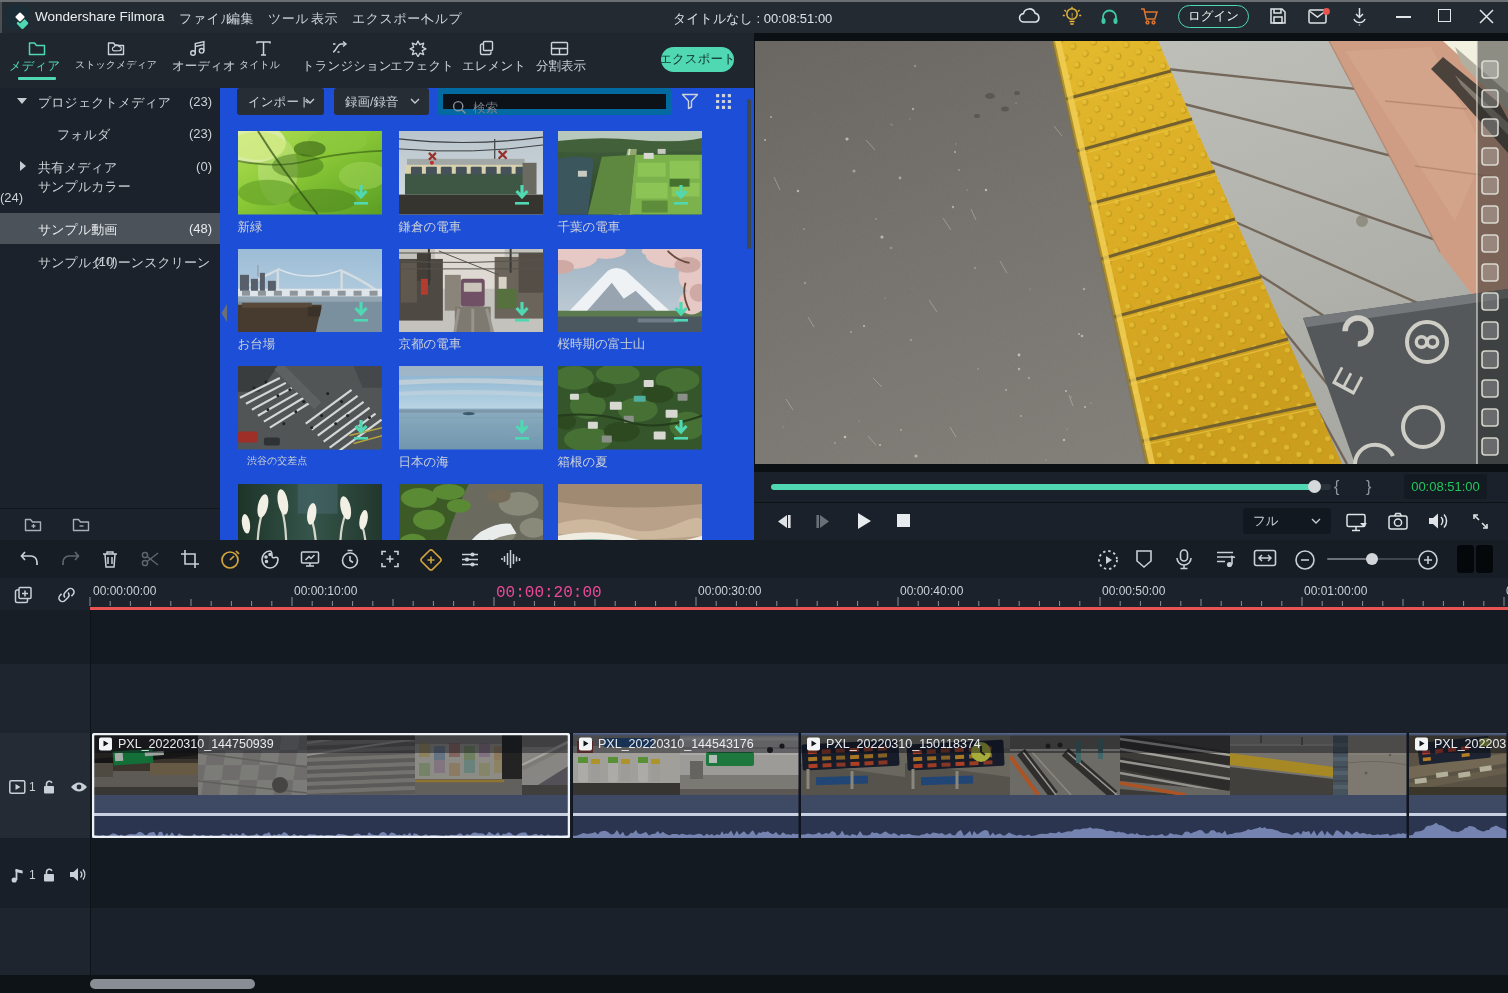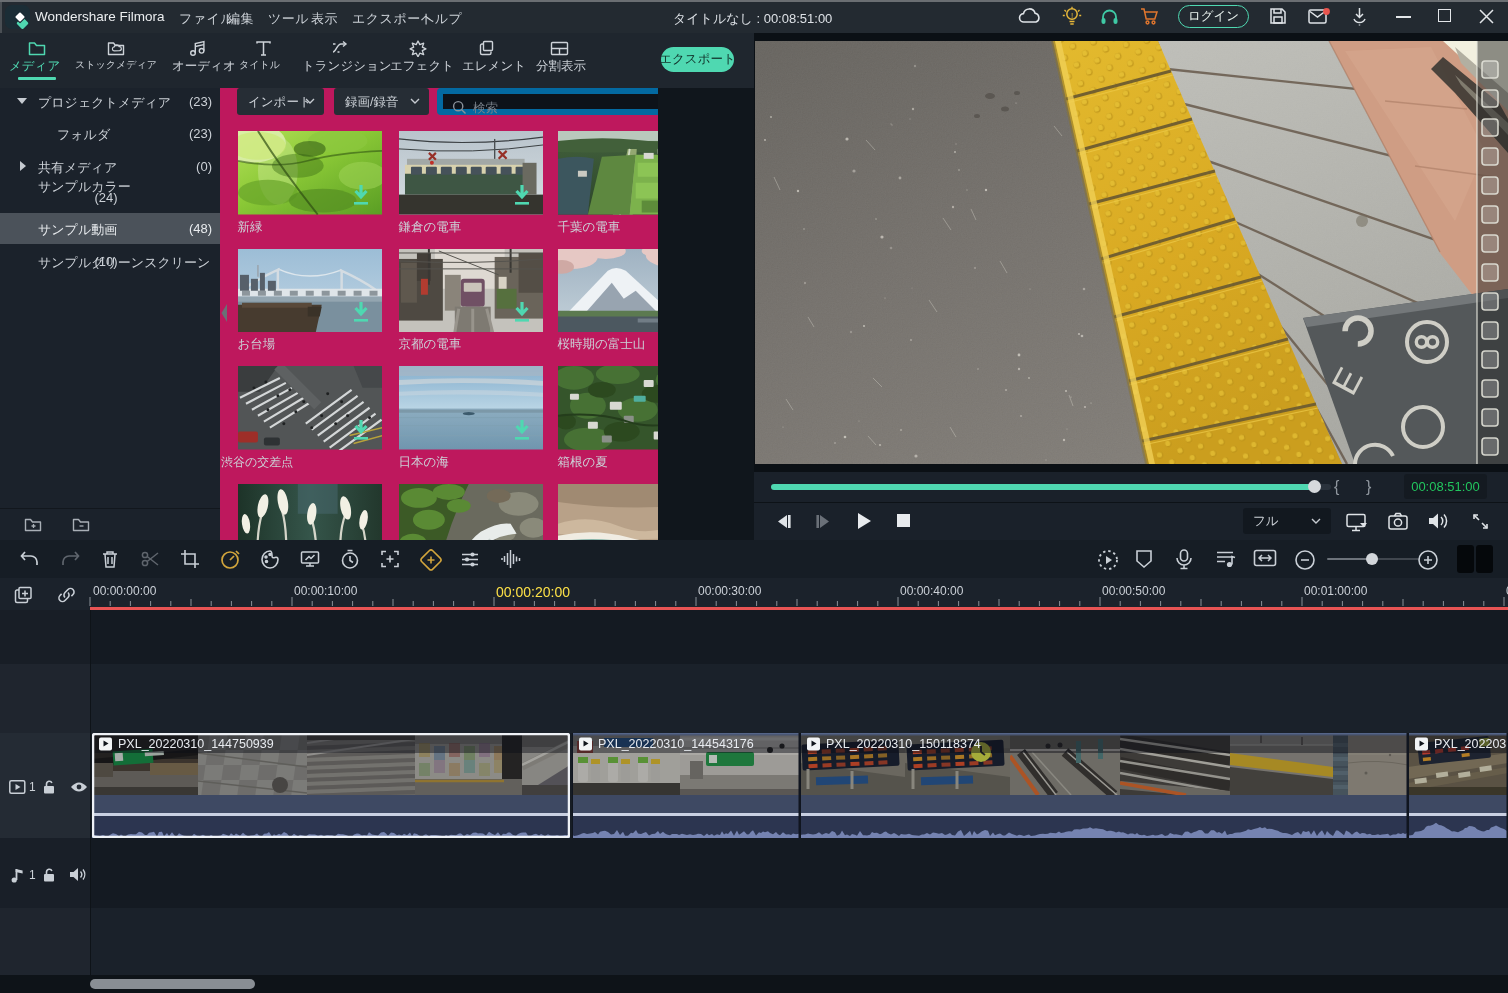--- a/index.html
+++ b/index.html
@@ -189,42 +189,42 @@
   <div class="abs txt" style="left:57px;top:38px">フォルダ</div>
   <div class="abs txt" style="left:0;top:38px;width:212px;text-align:right">(23)</div>
   <div class="abs" style="left:19px;top:73px">
         <svg width="8" height="10">
           <path d="M1 0 l6 5 -6 5 z" fill="#c6cbd1"></path>
         </svg>
       </div>
   <div class="abs txt" style="left:38px;top:71px">共有メディア</div>
   <div class="abs txt" style="left:0;top:71px;width:212px;text-align:right">(0)</div>
   <div class="abs txt" style="left:38px;top:90px">サンプルカラー</div>
-  <div class="abs txt" style="left:0;top:102px;width:212px;text-align:center">(24)</div>
+  <div class="abs txt" style="left:0;top:102px;width:212px;text-align:left">(24)</div>
   <div class="abs" style="left:0;top:125px;width:220px;height:31px;background:#4b525a"></div>
   <div class="abs txt" style="left:38px;top:133px;color:#e8ebee">サンプル動画</div>
   <div class="abs txt" style="left:0;top:133px;width:212px;text-align:right;color:#e8ebee">(48)</div>
   <div class="abs txt" style="left:38px;top:166px">サンプルグリーンスクリーン</div>
   <div class="abs txt" style="left:0;top:166px;width:212px;text-align:center">(10)</div>
   <div class="abs" style="left:0;top:420px;width:220px;height:1px;background:#12171d"></div>
   <div class="abs" style="left:24px;top:429px">
         <svg width="19" height="16" viewBox="0 0 19 16">
           <path d="M1.5 2.5 h5 l2 2.5 h8 v8.5 h-15 z" fill="none" stroke="#a9afb6" stroke-width="1.4" stroke-linejoin="round"></path>
           <path d="M9.5 7 v4 M7.5 9 h4" stroke="#a9afb6" stroke-width="1.3"></path>
         </svg>
       </div>
   <div class="abs" style="left:72px;top:429px">
         <svg width="19" height="16" viewBox="0 0 19 16">
           <path d="M1.5 2.5 h5 l2 2.5 h8 v8.5 h-15 z" fill="none" stroke="#a9afb6" stroke-width="1.4" stroke-linejoin="round"></path>
           <path d="M7.5 9 h4" stroke="#a9afb6" stroke-width="1.3"></path>
         </svg>
       </div>
 </div>
 
-<div class="abs" id="media" style="left:220px;top:88px;width:438px;height:452px;background:#be185d;overflow:hidden">
+<div class="abs" id="media" style="left:220px;top:88px;width:534px;height:452px;background:#1d4ed8;overflow:hidden">
   <div class="abs" style="left:17px;top:0;width:87px;height:27px;background:#262d35;border-radius:3px">
     <span class="txt abs" style="left:11px;top:6px;font-size:12.5px">インポート</span>
     <svg class="abs" style="left:68px;top:10px" width="10" height="7">
           <path d="M1 1 l4 4 4-4" stroke="#c6cbd1" stroke-width="1.4" fill="none"></path>
         </svg>
   </div>
   <div class="abs" style="left:114px;top:0;width:95px;height:27px;background:#262d35;border-radius:3px">
     <span class="txt abs" style="left:11px;top:6px;font-size:12.5px">録画/録音</span>
     <svg class="abs" style="left:76px;top:10px" width="10" height="7">
           <path d="M1 1 l4 4 4-4" stroke="#c6cbd1" stroke-width="1.4" fill="none"></path>
@@ -493,21 +493,21 @@
           </g>
 <path d="M112 70 L145 62 M116 78 L145 70" stroke="#b8a23a" stroke-width="1.6"></path>
 <rect x="0" y="66" width="20" height="11" rx="2" fill="#9e2e28"></rect>
 <rect x="26" y="72" width="16" height="8" rx="2" fill="#2e3234"></rect>
         </svg>
       </div>
 <svg class="abs" style="left:130.0px;top:329.5px" width="22" height="24" viewBox="0 0 22 24">
         <path d="M11 2 v11 M5.5 8 l5.5 5.8 L16.5 8" stroke="#4fd8b1" stroke-width="3.2" fill="none"></path>
         <rect x="4" y="19" width="14" height="2.6" fill="#4fd8b1"></rect>
       </svg>
-<div class="abs txt" style="left:1px;top:365.5px;font-size:12px">渋谷の交差点</div>
+<div class="abs txt" style="left:27px;top:365.5px;font-size:10px">渋谷の交差点</div>
 <div class="abs" style="left:178.5px;top:278px;width:144.5px;height:83.5px;overflow:hidden">
         <svg width="144.5" height="83.5" viewBox="0 0 145 84" preserveAspectRatio="none">
           <defs>
             <linearGradient id="g8" x1="0" y1="0" x2="0" y2="1">
               <stop offset="0" stop-color="#84aecd"></stop>
               <stop offset=".5" stop-color="#b8d4e4"></stop>
               <stop offset=".52" stop-color="#8cacc0"></stop>
               <stop offset="1" stop-color="#7096ae"></stop>
             </linearGradient>
           </defs>
@@ -1205,21 +1205,21 @@
           <path d="M1423.2 23 V28"></path>
           <path d="M1443.4 23 V28"></path>
           <path d="M1463.6 23 V28"></path>
           <path d="M1483.8 23 V28"></path>
           <path d="M1504.0 19 V28"></path>
 
 </g>
       </svg>
   <div class="abs" style="left:93px;top:6px;font-size:12px;color:#ccd1d8;white-space:nowrap;font-family:'Liberation Sans',sans-serif">00:00:00:00</div>
       <div class="abs" style="left:294px;top:6px;font-size:12px;color:#ccd1d8;white-space:nowrap;font-family:'Liberation Sans',sans-serif">00:00:10:00</div>
-      <div class="abs" style="left:496px;top:6px;font-size:14px;color:#fde047;white-space:nowrap;font-family:Liberation Sans, sans-serif">00:00:20:00</div>
+      <div class="abs" style="left:496px;top:6px;font-size:16px;color:#ec4899;white-space:nowrap;font-family:Liberation Mono, monospace">00:00:20:00</div>
       <div class="abs" style="left:698px;top:6px;font-size:12px;color:#ccd1d8;white-space:nowrap;font-family:'Liberation Sans',sans-serif">00:00:30:00</div>
       <div class="abs" style="left:900px;top:6px;font-size:12px;color:#ccd1d8;white-space:nowrap;font-family:'Liberation Sans',sans-serif">00:00:40:00</div>
       <div class="abs" style="left:1102px;top:6px;font-size:12px;color:#ccd1d8;white-space:nowrap;font-family:'Liberation Sans',sans-serif">00:00:50:00</div>
       <div class="abs" style="left:1304px;top:6px;font-size:12px;color:#ccd1d8;white-space:nowrap;font-family:'Liberation Sans',sans-serif">00:01:00:00</div>
       <div class="abs" style="left:1506px;top:6px;font-size:12px;color:#ccd1d8;white-space:nowrap">00:</div>
   <div class="abs" style="left:90px;top:29px;width:1418px;height:2.5px;background:#e85454"></div>
 </div>
 
 <div class="abs" id="timeline" style="left:0;top:610px;width:1508px;height:365px;background:#141a22;overflow:hidden">
   <div class="abs" style="left:0;top:0;width:1508px;height:54px;background:#141a22"></div>

